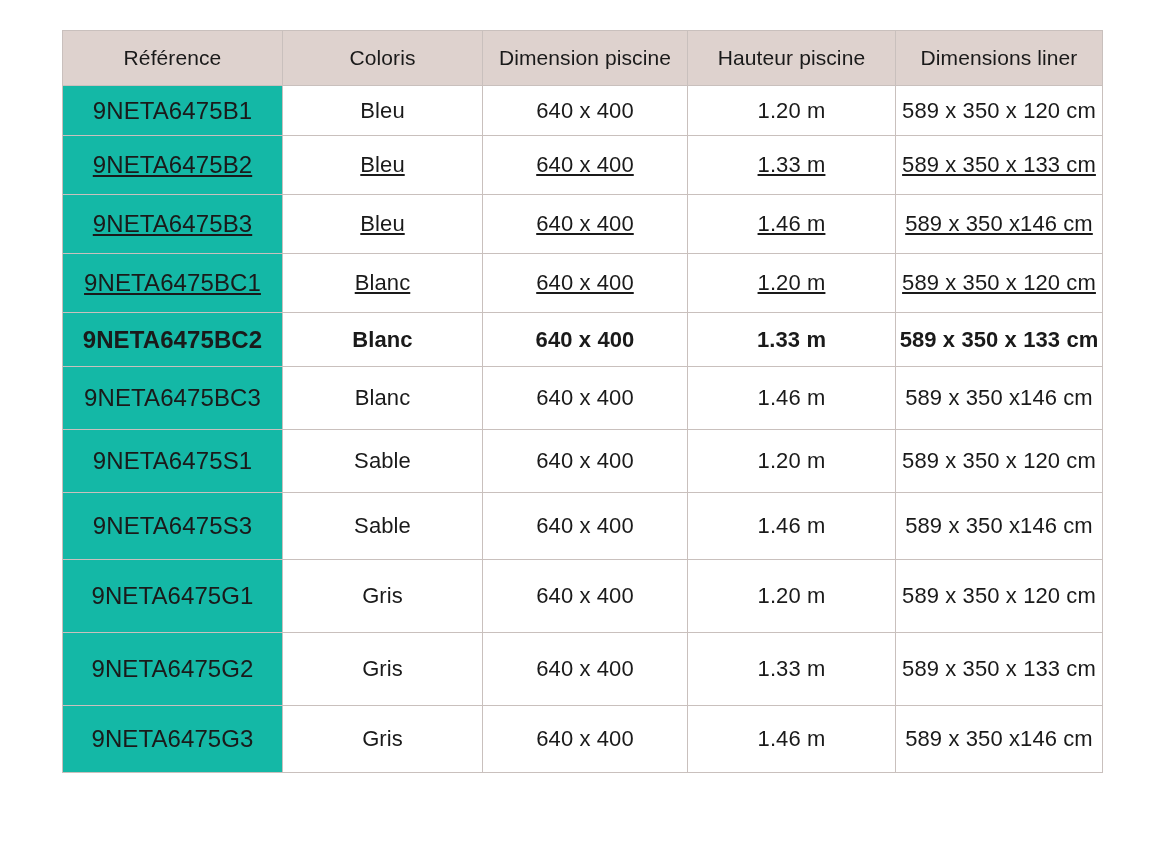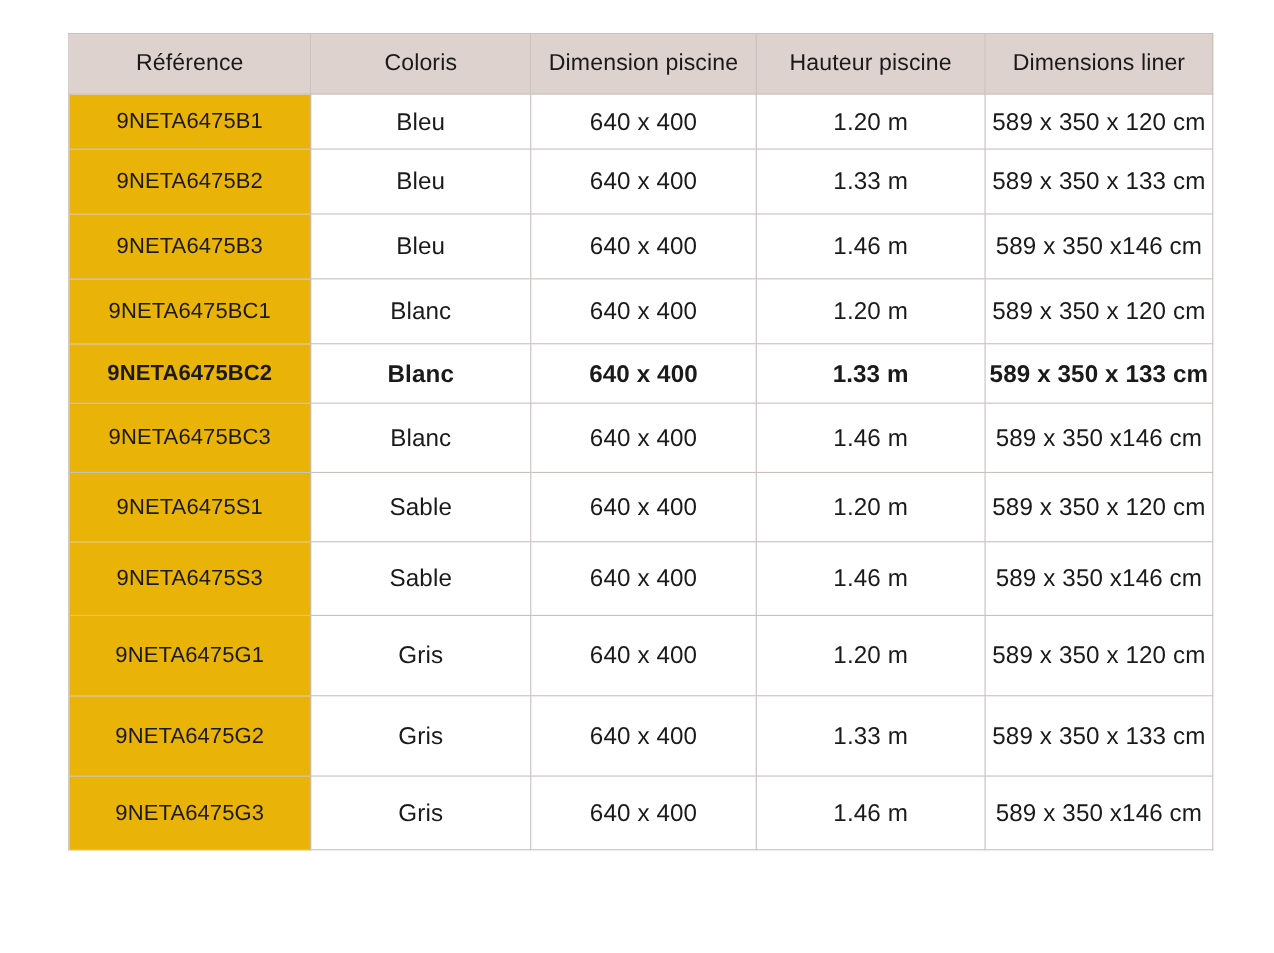--- a/index.html
+++ b/index.html
@@ -51,26 +51,26 @@
     height: 54px;
     font-size: 21px;
     letter-spacing: 0.1px;
   }
   tbody td {
     font-size: 22px;
     background: #ffffff;
     letter-spacing: 0.1px;
   }
   tbody td.ref-cell {
-    background: #eab308;
-    font-size: 20px;
+    background: #14b8a6;
+    font-size: 24px;
   }
   
   tr.h49 td { height: 49px; }
-  tr.h58 td { height: 58px; }
+  tr.h58 td { height: 58px; text-decoration: underline; }
   tr.h53 td { height: 53px; font-weight: bold; }
   tr.h66 td { height: 66px; }
   tr.h64 td { height: 64px; }
   tr.h72 td { height: 72px; }
   tr.h62 td { height: 62px; }
 </style>
 </head>
 <body>
 
 <div id="page">

